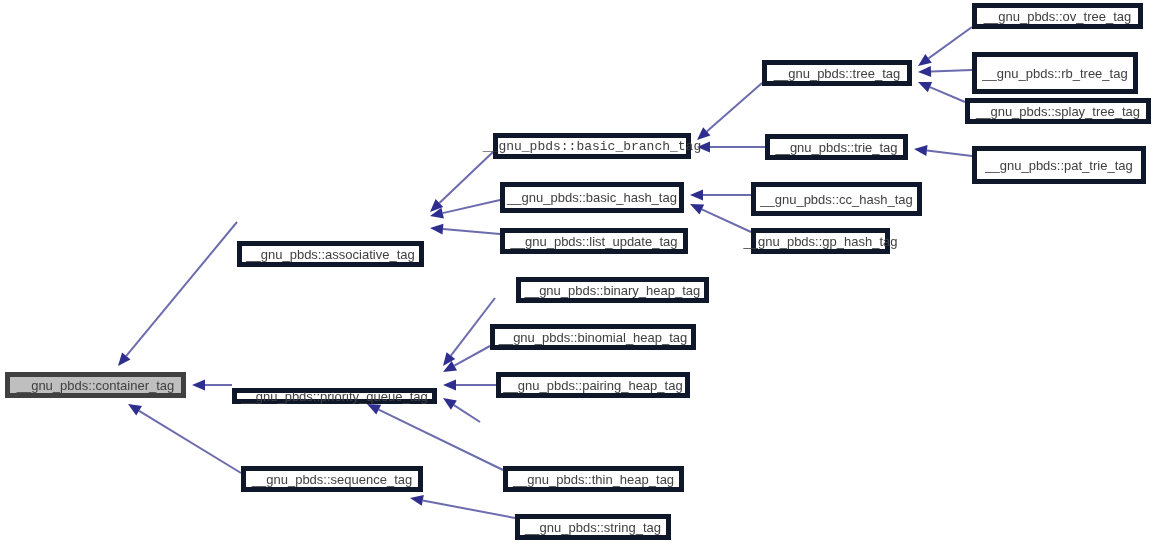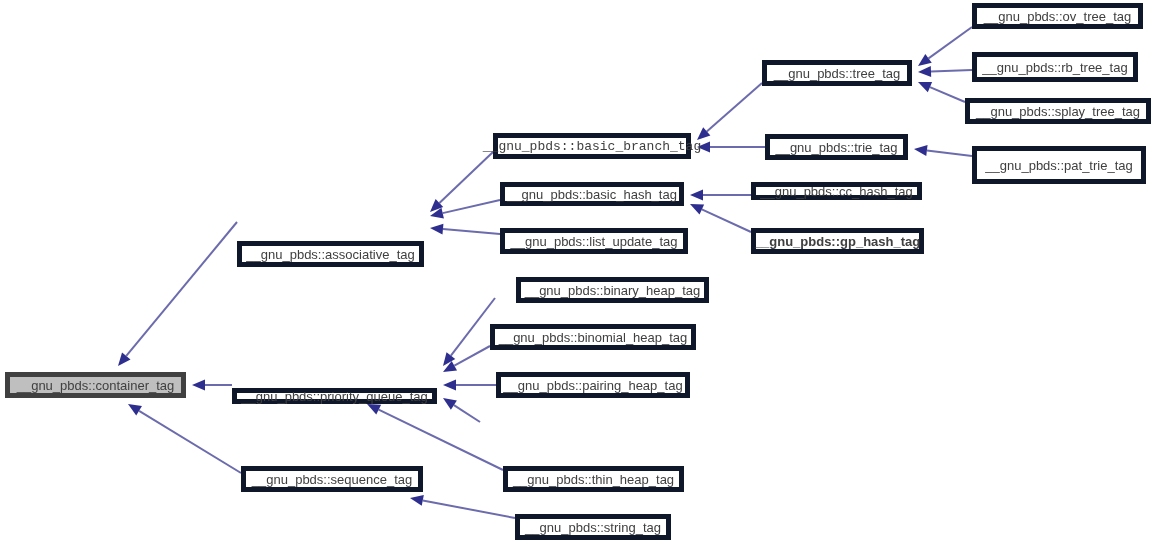--- a/index.html
+++ b/index.html
@@ -152,48 +152,48 @@
       </div>
       <div class="node" style="left: 232px; top: 388px; width: 205px; height: 16px;">
         <span class="node-label">__gnu_pbds::priority_queue_tag</span>
       </div>
       <div class="node" style="left: 241px; top: 466px; width: 182px; height: 26px;">
         <span class="node-label">__gnu_pbds::sequence_tag</span>
       </div>
       <div class="node" style="left: 493px; top: 133px; width: 198px; height: 26px; font-family: Liberation Mono, monospace;">
         <span class="node-label">__gnu_pbds::basic_branch_tag</span>
       </div>
-      <div class="node" style="left: 500px; top: 182px; width: 184px; height: 24px;">
+      <div class="node" style="left: 500px; top: 182px; width: 184px; height: 31px;">
         <span class="node-label">__gnu_pbds::basic_hash_tag</span>
       </div>
       <div class="node" style="left: 500px; top: 228px; width: 188px; height: 26px;">
         <span class="node-label">__gnu_pbds::list_update_tag</span>
       </div>
       <div class="node" style="left: 762px; top: 60px; width: 150px; height: 26px;">
         <span class="node-label">__gnu_pbds::tree_tag</span>
       </div>
       <div class="node" style="left: 765px; top: 134px; width: 143px; height: 26px;">
         <span class="node-label">__gnu_pbds::trie_tag</span>
       </div>
       <div class="node" style="left: 972px; top: 3px; width: 171px; height: 26px;">
         <span class="node-label">__gnu_pbds::ov_tree_tag</span>
       </div>
-      <div class="node" style="left: 972px; top: 52px; width: 166px; height: 30px;">
+      <div class="node" style="left: 972px; top: 52px; width: 166px; height: 42px;">
         <span class="node-label">__gnu_pbds::rb_tree_tag</span>
       </div>
       <div class="node" style="left: 965px; top: 98px; width: 186px; height: 26px;">
         <span class="node-label">__gnu_pbds::splay_tree_tag</span>
       </div>
       <div class="node" style="left: 972px; top: 146px; width: 174px; height: 38px;">
         <span class="node-label">__gnu_pbds::pat_trie_tag</span>
       </div>
-      <div class="node" style="left: 751px; top: 182px; width: 171px; height: 18px;">
+      <div class="node" style="left: 751px; top: 182px; width: 171px; height: 34px;">
         <span class="node-label">__gnu_pbds::cc_hash_tag</span>
       </div>
-      <div class="node" style="left: 751px; top: 228px; width: 173px; height: 26px; font-weight: bold;">
+      <div class="node" style="left: 751px; top: 228px; width: 139px; height: 26px;">
         <span class="node-label">__gnu_pbds::gp_hash_tag</span>
       </div>
       <div class="node" style="left: 516px; top: 277px; width: 193px; height: 26px;">
         <span class="node-label">__gnu_pbds::binary_heap_tag</span>
       </div>
       <div class="node" style="left: 490px; top: 324px; width: 206px; height: 26px;">
         <span class="node-label">__gnu_pbds::binomial_heap_tag</span>
       </div>
       <div class="node" style="left: 496px; top: 372px; width: 194px; height: 26px;">
         <span class="node-label">__gnu_pbds::pairing_heap_tag</span>

